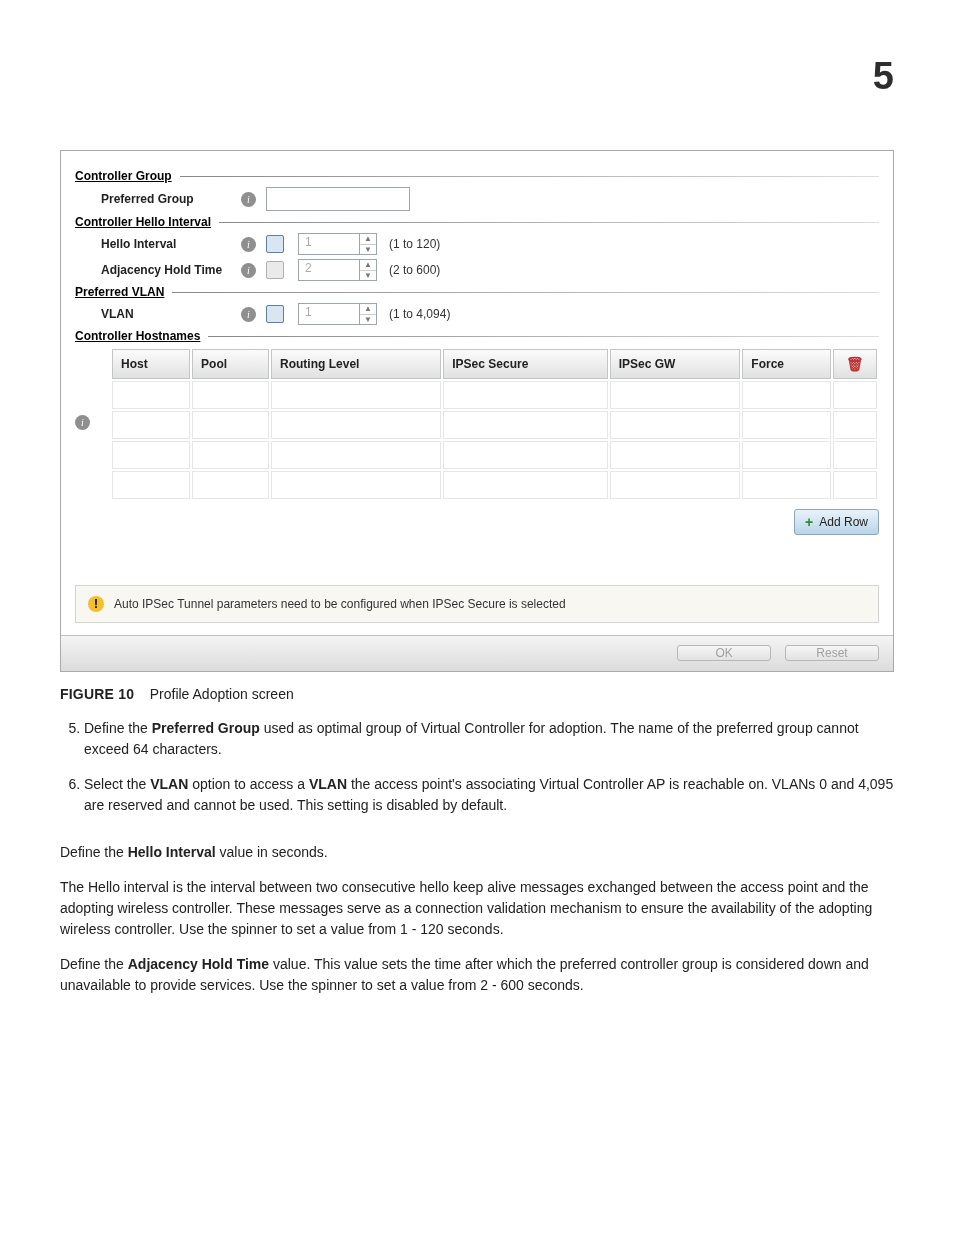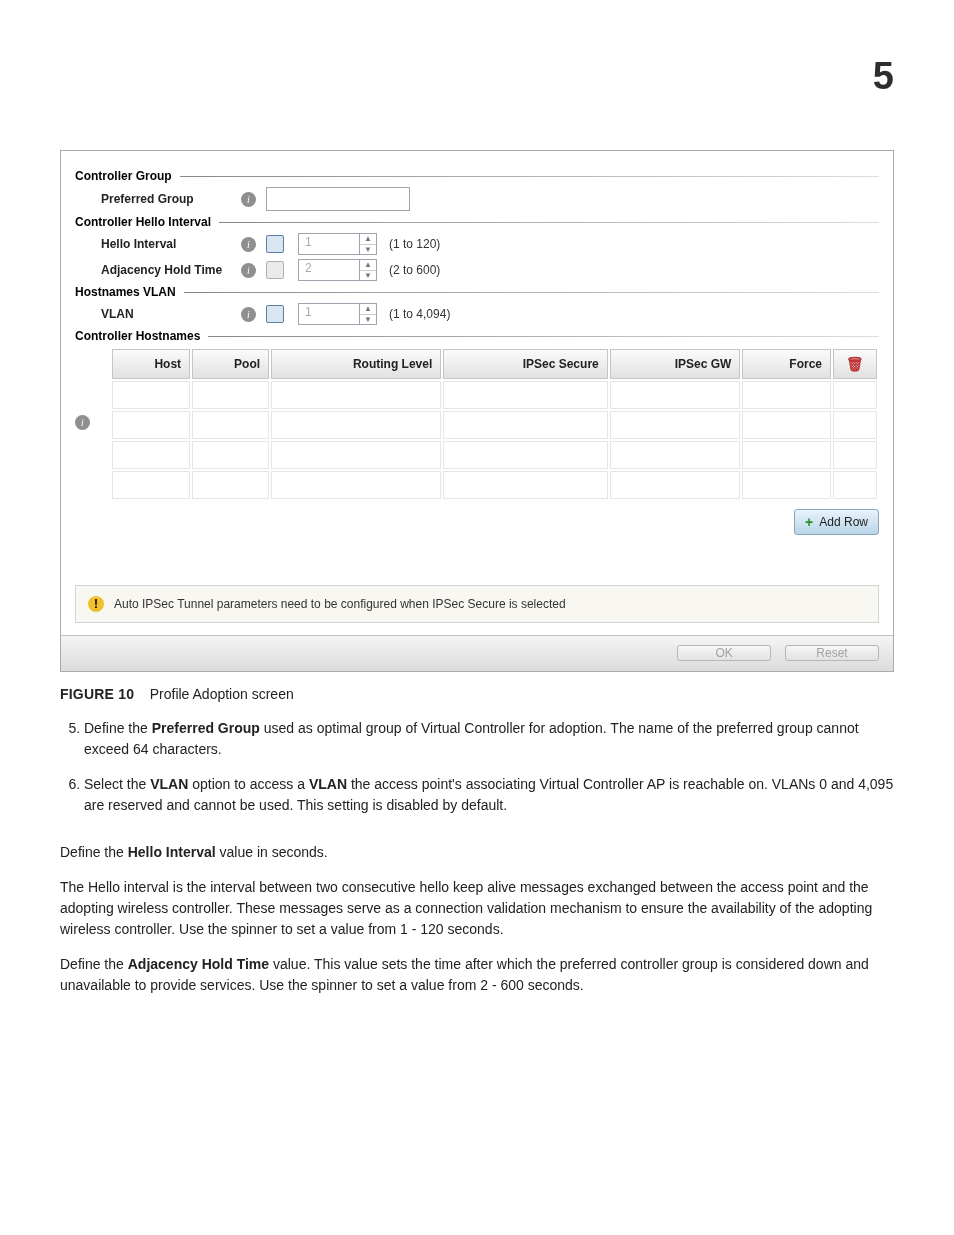--- a/index.html
+++ b/index.html
@@ -16,21 +16,21 @@
     font-weight:900; font-size:38px; color:#2e2e2e; }
   .panel-outer {
     margin:90px 0 0 0;
     border:1px solid #aaa;
     background:#fff;
   }
   .panel-body { padding:16px 0 0 0; }
   .section-hdr {
     font-size:12px; font-weight:bold; color:#000;
     margin:2px 14px 4px 14px;
-    display:flex; align-items:center;
+    display:flex; align-items:center;text-decoration:underline;
   }
   .section-hdr .line { flex:1; height:1px; background:linear-gradient(to right,#888,#ddd); margin-left:8px; }
   .form-row {
     display:flex; align-items:center; margin:4px 14px 4px 40px;
     font-size:12px;
   }
   .form-row .lbl { width:140px; font-weight:bold; }
   .info-icon {
     display:inline-flex; align-items:center; justify-content:center;
     width:15px; height:15px; border-radius:50%; background:#8f8f8f; color:#fff;
@@ -57,21 +57,21 @@
   .spinner .sp-btns span { flex:1; font-size:8px; color:#777;
     display:flex; align-items:center; justify-content:center; }
   .spinner .sp-btns span:first-child { border-bottom:1px solid #ccc; }
   .hint { color:#333; font-size:12px; }
   .hostnames-block { margin:4px 14px 0 14px; display:flex; align-items:flex-start; }
   .hostnames-info { margin-top:68px; }
   .table-wrap { flex:1; margin-left:10px; }
   table.hn { width:100%; border-collapse:separate; border-spacing:2px; font-size:12px; }
   table.hn th {
     background:linear-gradient(#fbfbfb,#e1e1e1);
-    border:1px solid #c3c6c8; padding:6px 8px; text-align:right; font-weight:bold;
+    border:1px solid #c3c6c8; padding:6px 8px; text-align:left; font-weight:bold;
   }
   table.hn th.trash { width:26px; text-align:center; color:#b33; font-size:14px;}
   table.hn td { background:#fff; border:1px solid #e4e6e8; height:24px; }
   .addrow-bar { text-align:right; margin:8px 14px 0 14px; }
   .addrow-btn {
     display:inline-flex; align-items:center; justify-content:center;
     border:1px solid #8da5b8; padding:4px 10px; border-radius:3px; font-size:12px;
     color:#222; background:linear-gradient(#e9f3fb,#b9d5e8);
   }
   .addrow-btn .plus { color:#2a8e2a; font-weight:bold; margin-right:6px; font-size:14px;}
@@ -144,21 +144,21 @@
           <span class="sp-input">2</span>
           <span class="sp-btns">
               <span>▲</span>
               <span>▼</span>
             </span>
         </span>
         <span class="hint">(2 to 600)</span>
       </div>
 
       <div class="section-hdr">
-        <span>Hostnames VLAN</span>
+        <span>Preferred VLAN</span>
           <span class="line"></span>
       </div>
       <div class="form-row">
         <span class="lbl">VLAN</span>
         <span class="info-icon">i</span>
         <span class="checkbox"></span>
         <span class="spinner">
           <span class="sp-input">1</span>
           <span class="sp-btns">
               <span>▲</span>

